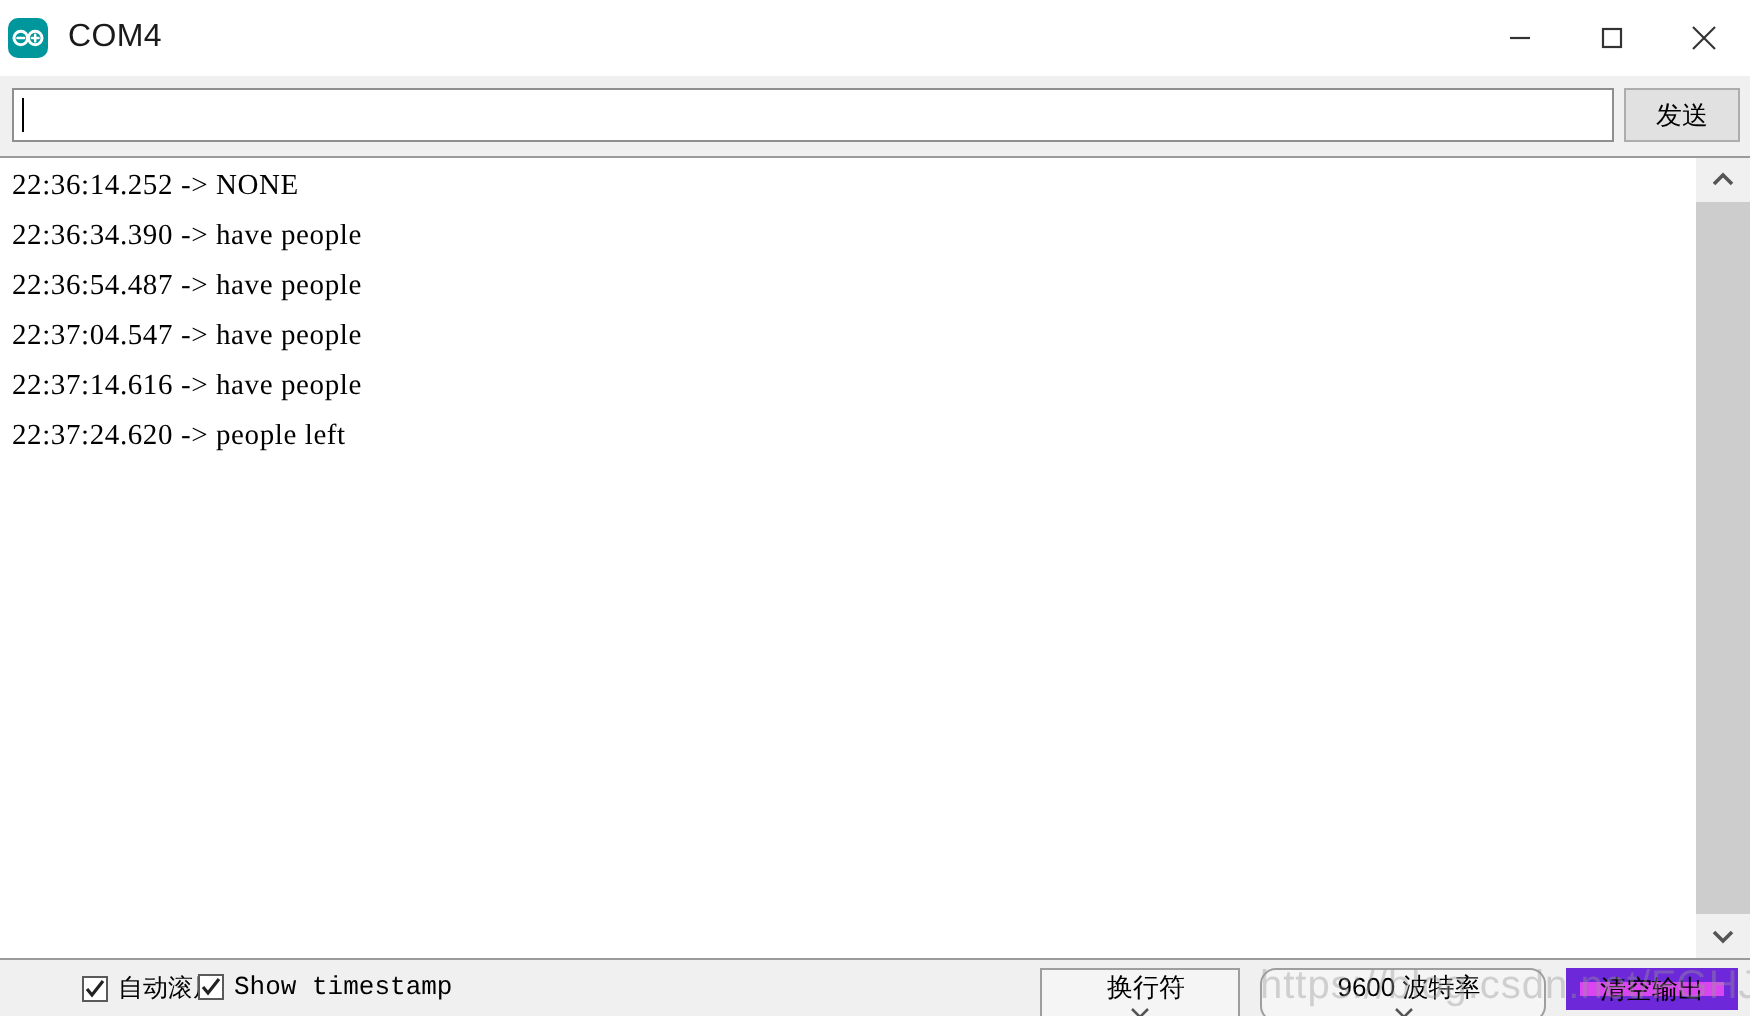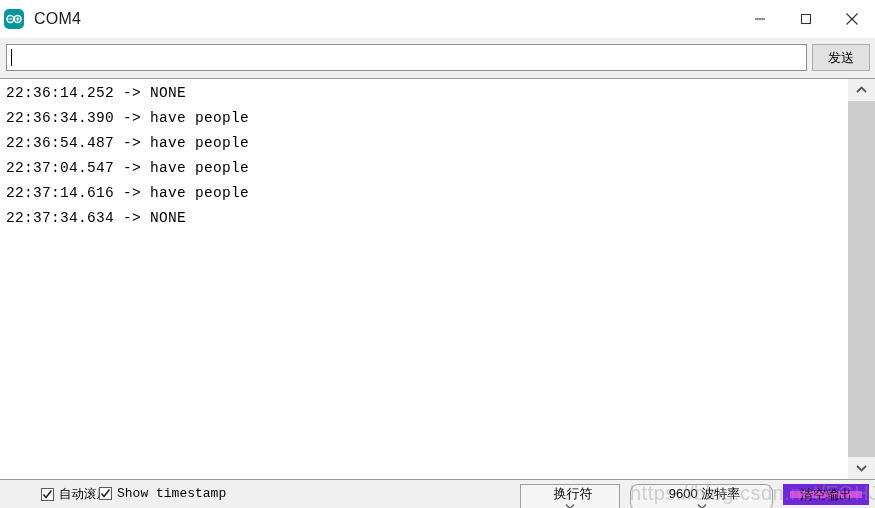--- a/index.html
+++ b/index.html
@@ -123,21 +123,21 @@
     border-bottom: 1px solid #9a9a9a;
     box-sizing: border-box;
     overflow: hidden;
   }
   .log-lines {
     position: absolute;
     left: 6px; top: 2px;
     right: 30px;
   }
   .log-line {
-    font-family: Liberation Mono, monospace;
+    font-family: Liberation Serif, serif;
     font-size: 14.5px;
     line-height: 25px;
     color: #000000;
     white-space: pre;
     letter-spacing: 0.3px;
   }
 
   
   .scrollbar {
     position: absolute;
@@ -308,21 +308,21 @@
     <div class="send-btn">发送</div>
   </div>
 
   <div class="log-area">
     <div class="log-lines">
       <div class="log-line">22:36:14.252 -&gt; NONE</div>
       <div class="log-line">22:36:34.390 -&gt; have people</div>
       <div class="log-line">22:36:54.487 -&gt; have people</div>
       <div class="log-line">22:37:04.547 -&gt; have people</div>
       <div class="log-line">22:37:14.616 -&gt; have people</div>
-      <div class="log-line">22:37:34.634 -&gt; NONE</div>
+      <div class="log-line">22:37:24.620 -&gt; people left</div>
     </div>
 
     <div class="scrollbar">
       <div class="sb-arrow up">
         <svg width="11" height="8" viewBox="0 0 11 8">
           <polyline points="1,6 5.5,1.5 10,6" fill="none" stroke="#555" stroke-width="1.8"></polyline>
         </svg>
       </div>
       <div class="sb-thumb"></div>
       <div class="sb-arrow down">

